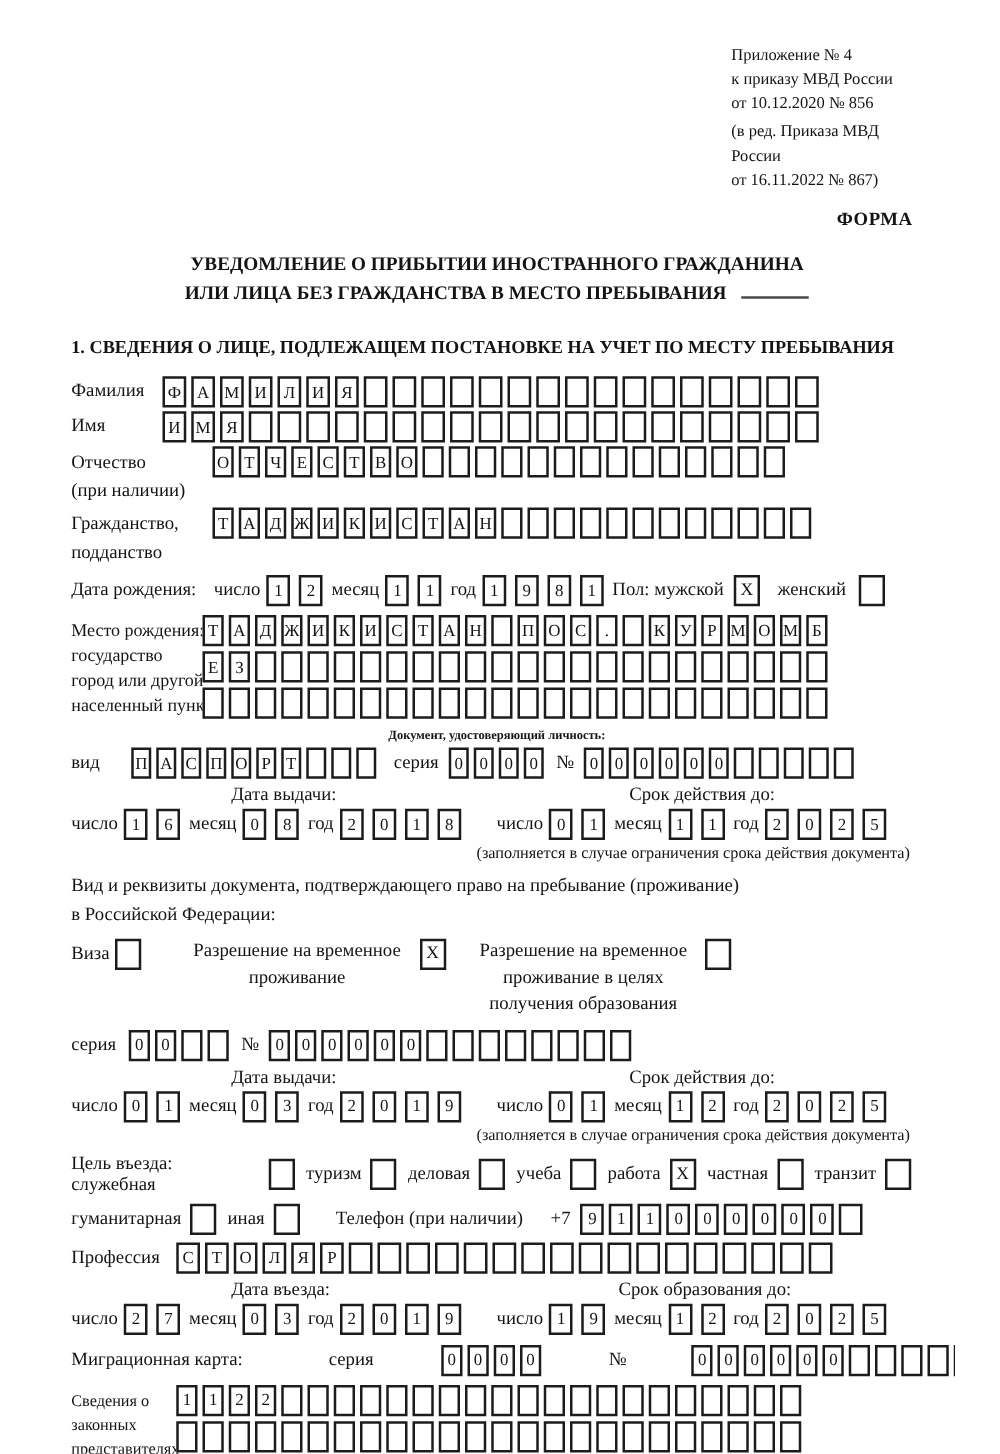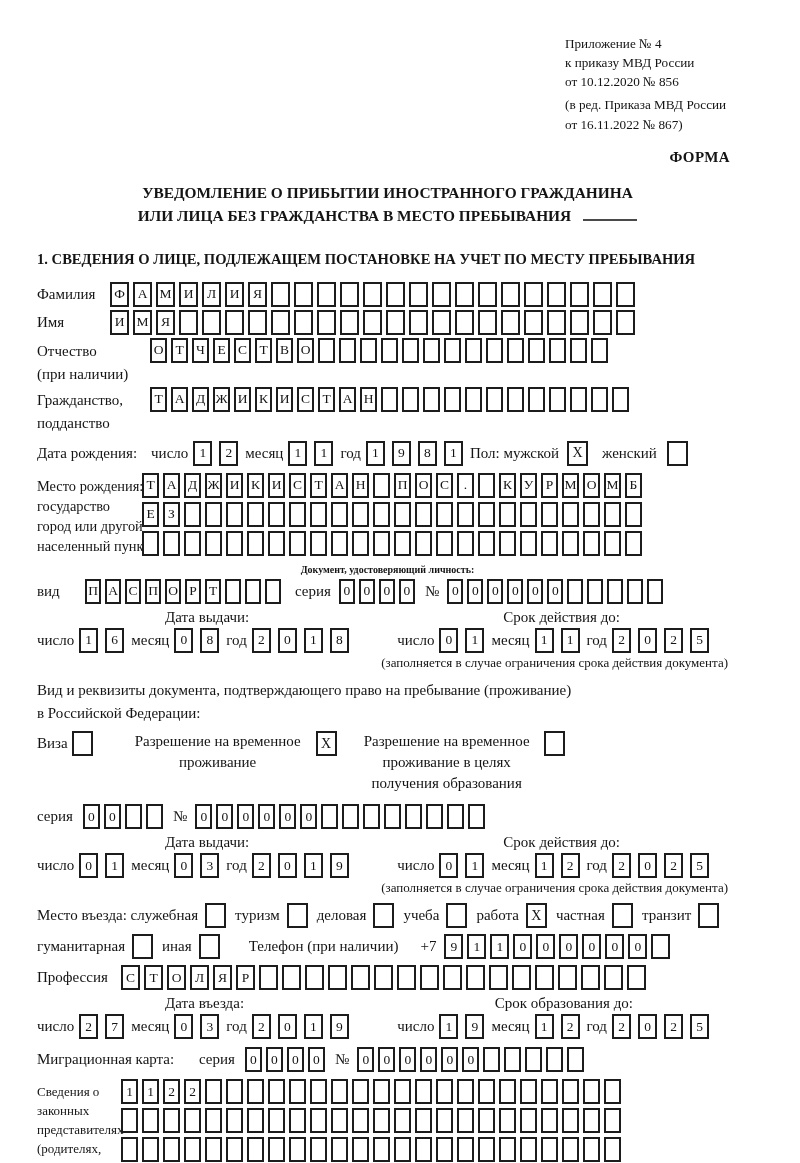--- a/index.html
+++ b/index.html
@@ -1,17 +1,17 @@
 <!DOCTYPE html>
 <html><head>
 <meta charset="utf-8">
 <style>
   html,body{margin:0;padding:0;background:#fff;}
   body{width:800px;font-family:"Liberation Serif",serif;color:#141414;-webkit-font-smoothing:antialiased;}
-  .page{width:764px;height:1163px;box-sizing:border-box;padding:34px 26px 18px 37px;overflow:hidden;position:relative;}
+  .page{width:764px;height:1163px;box-sizing:border-box;padding:34px 26px 18px 57px;overflow:hidden;position:relative;}
 
   
   .ref-block{margin-left:528px;font-size:13.2px;line-height:1.45;}
   .ref-block .rev0{margin-top:4px;}
   .forma{font-weight:bold;font-size:15px;text-align:right;margin-top:15px;padding-right:8px;letter-spacing:.4px;}
 
   
   .title{text-align:center;font-weight:bold;font-size:15.4px;line-height:1.5;margin-top:15px;}
   .title-underline{display:inline-block;width:54px;border-bottom:2.5px solid #4a4a4a;height:14px;margin-left:12px;}
 
@@ -517,21 +517,21 @@
           <span class="cell">2</span>
           <span class="cell">0</span>
           <span class="cell">2</span>
           <span class="cell">5</span>
         </span>
       </span>
   </div>
   <div class="note">(заполняется в случае ограничения срока действия документа)</div>
 
   <div class="purpose-row">
-    <span>Место въезда: служебная</span>
+    <span>Цель въезда: служебная</span>
     <span class="chk"></span>
     <span>туризм</span>
     <span class="chk"></span>
     <span>деловая</span>
     <span class="chk"></span>
     <span>учеба</span>
     <span class="chk"></span>
     <span>работа</span>
     <span class="chk">X</span>
     <span>частная</span>
@@ -635,21 +635,21 @@
         <span class="lbl">год</span>
         <span class="boxes dateboxes">
           <span class="cell">2</span>
           <span class="cell">0</span>
           <span class="cell">2</span>
           <span class="cell">5</span>
         </span>
       </span>
   </div>
 
-  <div class="row mid" style="margin-top:8px;">
+  <div class="row mid" style="margin-top:8px;gap:44px;">
     <span class="lbl" style="width:162px;">Миграционная карта:</span>
     <span class="lbl" style="margin-right:10px;">серия</span>
     <span class="boxes mid">
         <span class="cell">0</span>
         <span class="cell">0</span>
         <span class="cell">0</span>
         <span class="cell">0</span>
       </span>
     <span class="lbl" style="margin:0 8px 0 6px;">№</span>
     <span class="boxes mid">

